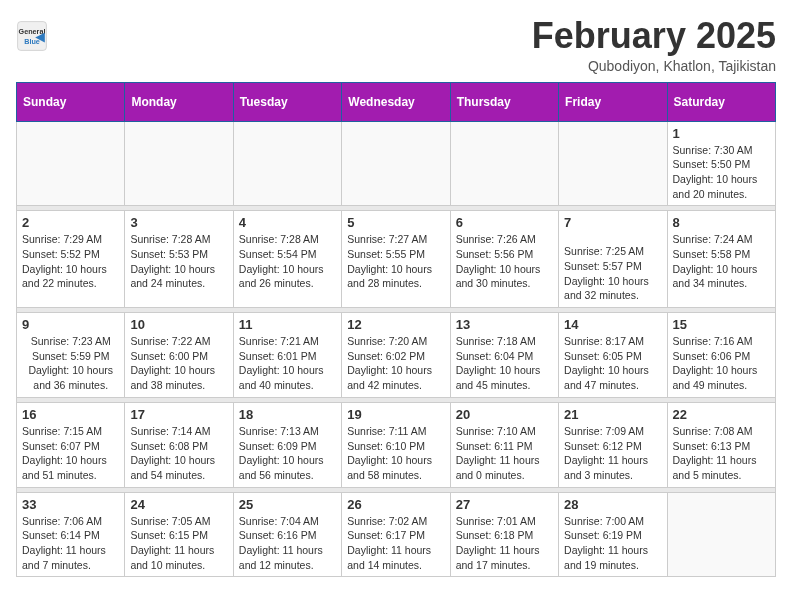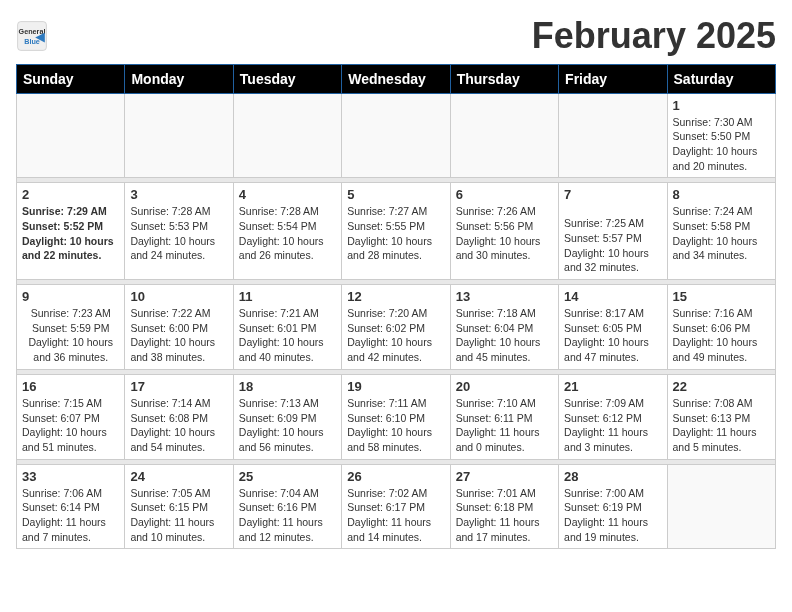--- a/index.html
+++ b/index.html
@@ -40,25 +40,25 @@
       font-size: 14px;
       color: #555;
       margin-top: 2px;
     }
     .calendar {
       width: 100%;
       border-collapse: collapse;
       border: 1px solid #ccc;
     }
     .calendar th {
-      background-color: #000000;
+      background-color: #a21caf;
       color: white;
       text-align: left;
-      padding: 6px 6px;
-      font-size: 14px;
+      padding: 12px 6px;
+      font-size: 12px;
       font-weight: bold;
       border: 1px solid #2060a0;
     }
     .calendar td {
       border: 1px solid #ccc;
       vertical-align: top;
       padding: 4px 5px;
       width: 108px;
       min-height: 80px;
       background: #fff;
@@ -86,20 +86,21 @@
   <div class="logo">
     <svg class="logo-icon" viewBox="0 0 40 40">
       <rect x="2" y="2" width="36" height="36" rx="4" fill="#f0f0f0" stroke="#ccc" stroke-width="1"></rect>
       <text x="20" y="18" font-size="9" font-weight="bold" fill="#333" text-anchor="middle">General</text>
       <polygon points="24,22 36,16 36,28" fill="#2e7abf"></polygon>
       <text x="20" y="30" font-size="9" font-weight="bold" fill="#2e7abf" text-anchor="middle">Blue</text>
     </svg>
   </div>
   <div class="title-block">
     <div class="calendar-title">February 2025</div>
+    <div class="calendar-subtitle">Qubodiyon, Khatlon, Tajikistan</div>
   </div>
 </div>
 
 <table class="calendar">
   <thead>
     <tr>
       <th>Sunday</th>
       <th>Monday</th>
       <th>Tuesday</th>
       <th>Wednesday</th>
@@ -122,21 +123,21 @@
 Sunset: 5:50 PM
 Daylight: 10 hours and 20 minutes.</div>
         </td>
       </tr>
       <tr>
         <td colspan="7" style="height: 5px; background-color: rgb(232, 232, 232); padding: 0px; border: none;"></td>
       </tr>
       <tr>
         <td>
           <span class="day-num">2</span>
-          <div class="day-info" style="white-space: pre-line; font-weight: bold;">Sunrise: 7:29 AM
+          <div class="day-info" style="white-space: pre-line;">Sunrise: 7:29 AM
 Sunset: 5:52 PM
 Daylight: 10 hours and 22 minutes.</div>
         </td>
         <td>
           <span class="day-num">3</span>
           <div class="day-info" style="white-space: pre-line;">Sunrise: 7:28 AM
 Sunset: 5:53 PM
 Daylight: 10 hours and 24 minutes.</div>
         </td>
         <td>

